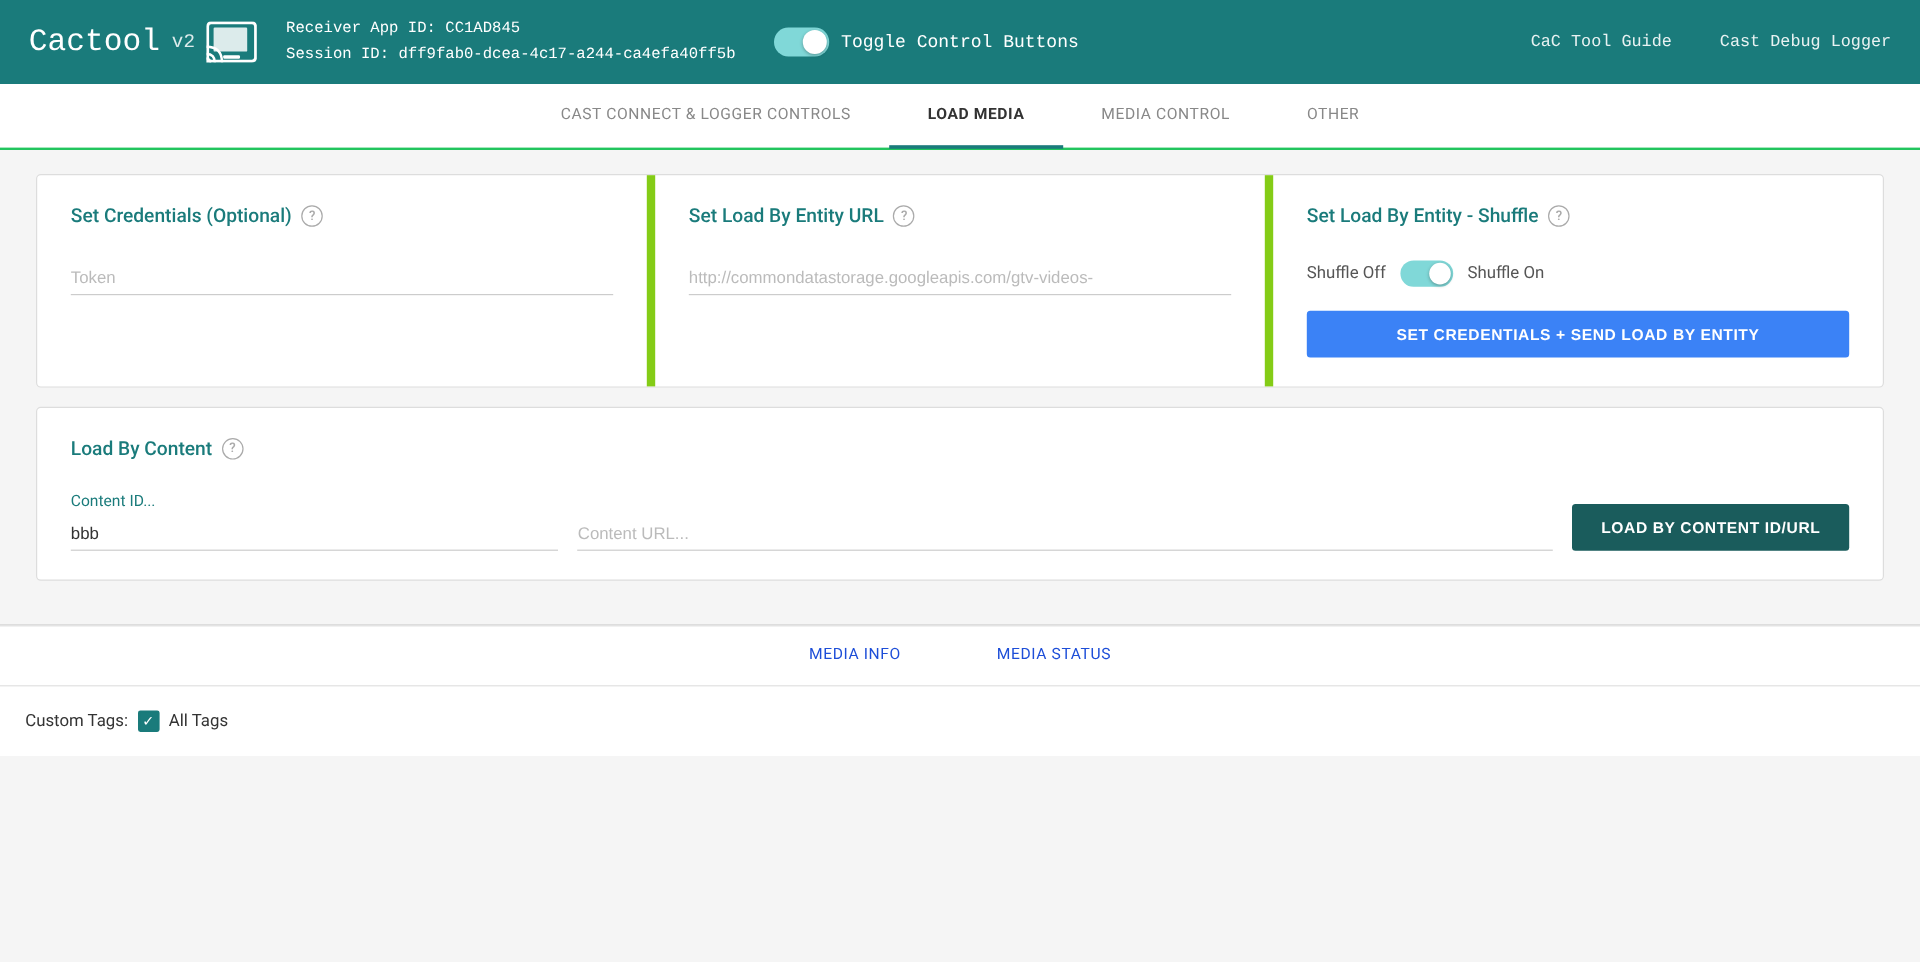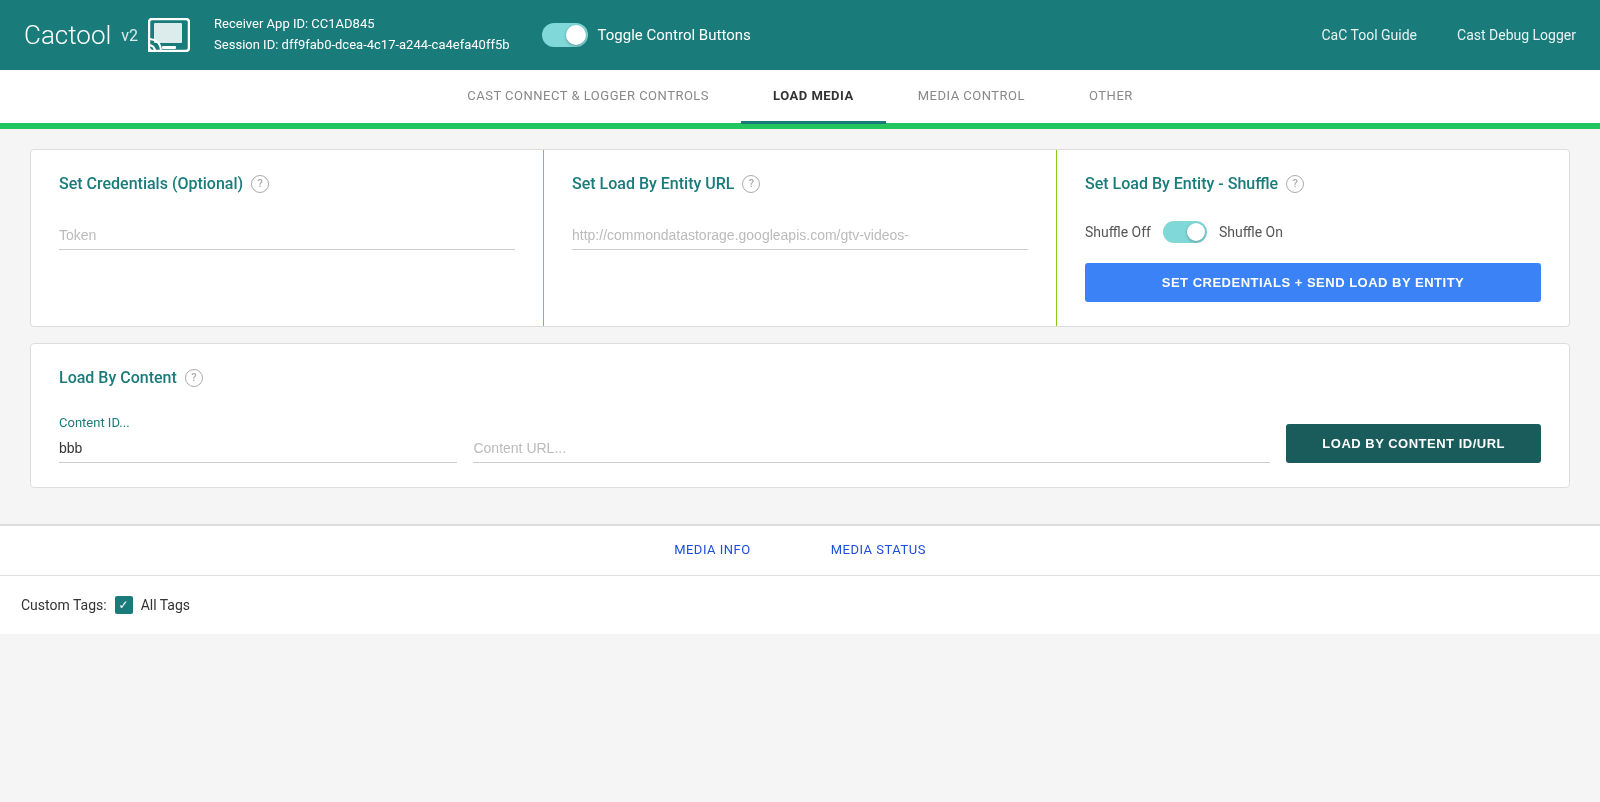--- a/index.html
+++ b/index.html
@@ -6,20 +6,21 @@
     body { font-family: 'Roboto', Arial, sans-serif; background: #f5f5f5; color: #333; font-size: 14px; }
 
     
     .header {
       background: #1a7b7b;
       display: flex;
       align-items: center;
       padding: 0 24px;
       height: 70px;
       gap: 20px;
+      font-family: Liberation Mono, monospace;
     }
     .header-logo {
       display: flex;
       align-items: center;
       gap: 10px;
       color: white;
     }
     .logo-text {
       font-size: 26px;
       font-weight: 300;
@@ -88,21 +89,21 @@
       border-radius: 50%;
       transition: 0.3s;
       box-shadow: 0 1px 3px rgba(0,0,0,0.3);
     }
 
     
     .tabs-bar {
       background: white;
       display: flex;
       justify-content: center;
-      border-bottom: 6px solid #22c55e;
+      border-bottom: 2px solid #22c55e;
       padding: 0;
     }
     .tab-item {
       padding: 18px 32px;
       font-size: 13px;
       color: #888;
       cursor: pointer;
       letter-spacing: 0.5px;
       border-bottom: 3px solid transparent;
       margin-bottom: -1px;
@@ -125,21 +126,21 @@
       display: flex;
       gap: 0;
       background: white;
       border: 1px solid #ddd;
       border-radius: 4px;
       margin-bottom: 16px;
     }
     .card {
       flex: 1;
       padding: 24px 28px;
-      border-right: 1px solid #84cc16;
+      border-right: 7px solid #84cc16;
     }
     .card:last-child { border-right: none; }
 
     .card-title {
       color: #1a7b7b;
       font-size: 16px;
       font-weight: 500;
       display: flex;
       align-items: center;
       gap: 8px;
@@ -245,21 +246,21 @@
       font-size: 13px;
       margin-bottom: 4px;
     }
     .content-url-wrap {
       flex: 2;
     }
     .btn-load {
       background: #1a5c5c;
       color: white;
       border: none;
-      padding: 12px 36px;
+      padding: 12px 24px;
       font-size: 13px;
       font-weight: 700;
       letter-spacing: 0.5px;
       cursor: pointer;
       border-radius: 3px;
       white-space: nowrap;
       text-transform: uppercase;
     }
 
     

